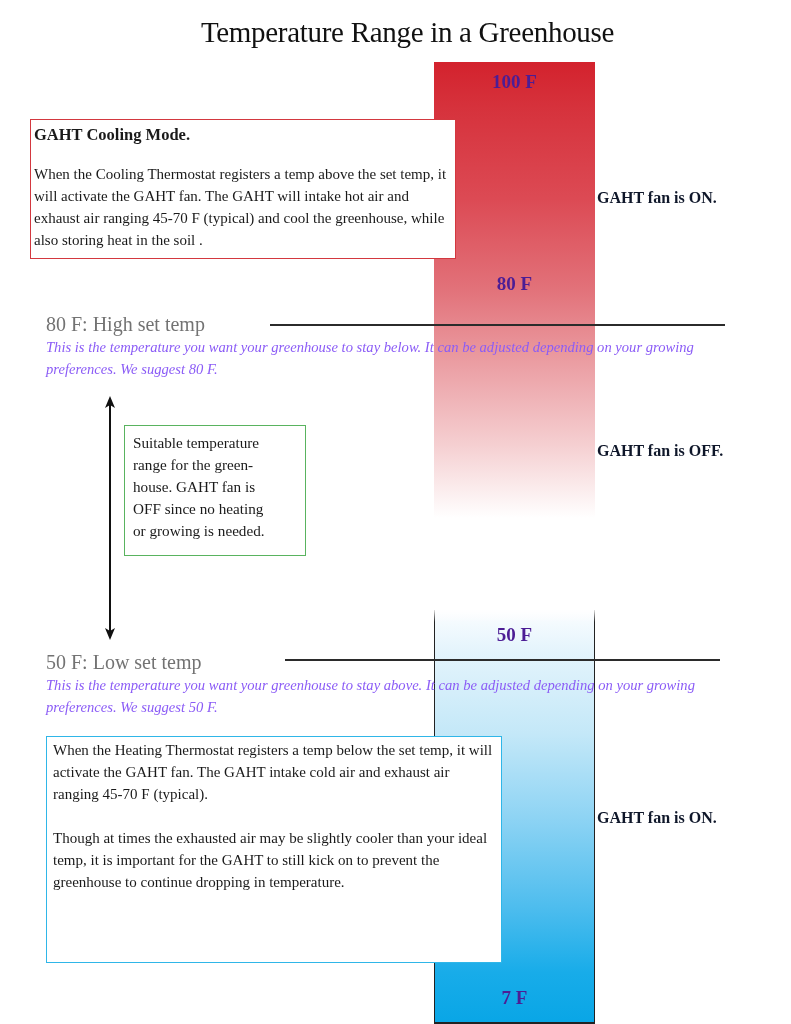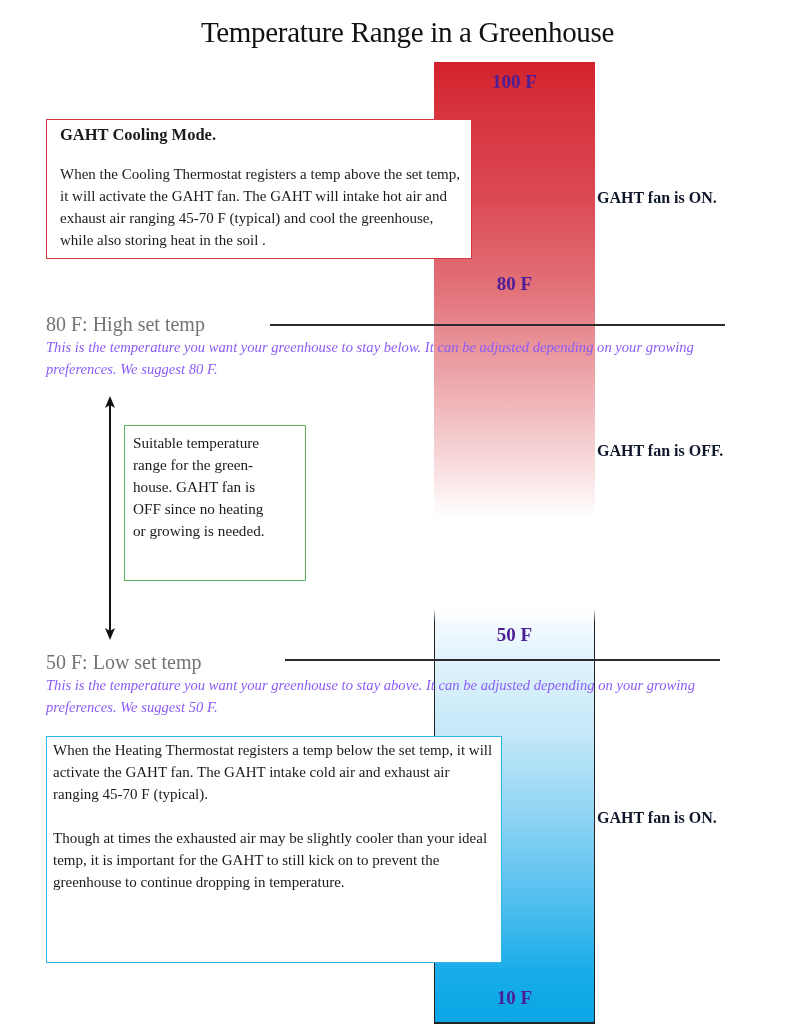--- a/index.html
+++ b/index.html
@@ -40,29 +40,29 @@
     }
     
     .fan-status {
       left: 597px; font-weight: bold; font-size: 16px; color: #0f172a;
     }
     
     .box {
       background: #ffffff; box-sizing: border-box;
     }
     .box-cool {
-      left: 46px; top: 119px; width: 426px; height: 140px;
-      border: 1.5px solid #d3383f; padding: 4px 8px 0 13px;
+      left: 30px; top: 119px; width: 426px; height: 140px;
+      border: 1.5px solid #d3383f; padding: 4px 8px 0 3px;
     }
     .box-heat {
       left: 46px; top: 736px; width: 456px; height: 227px;
       border: 1.5px solid #2fb6e8; padding: 2px 8px 0 6px;
     }
     .box-range {
-      left: 124px; top: 425px; width: 182px; height: 156px;
+      left: 124px; top: 425px; width: 182px; height: 131px;
       border: 1.5px solid #59b35f; padding: 6px 20px 0 8px;
       font-size: 15.2px; line-height: 22px;
     }
     .box-heading {
       font-weight: bold; font-size: 16.5px; margin: 0 0 17px 0; line-height: 22px;
     }
     .box-text {
       font-size: 15px; line-height: 22px; margin: 0;
     }
     .box-text + .box-text { margin-top: 22px; }
@@ -85,21 +85,21 @@
 <div class="abs title">Temperature Range in a Greenhouse</div>
 
 <div class="abs bar-red"></div>
 <div class="abs bar-white"></div>
 <div class="abs bar-blue"></div>
 <div class="abs bar-blue-top-fade"></div>
 
 <div class="abs temp-label" style="top:71px;">100 F</div>
 <div class="abs temp-label" style="top:273px;">80 F</div>
 <div class="abs temp-label" style="top:624px;">50 F</div>
-<div class="abs temp-label" style="top:987px;">10 F</div>
+<div class="abs temp-label" style="top:987px;">7 F</div>
 
 <div class="abs fan-status" style="top:189px;">GAHT fan is ON.</div>
 <div class="abs fan-status" style="top:442px;">GAHT fan is OFF.</div>
 <div class="abs fan-status" style="top:809px;">GAHT fan is ON.</div>
 
 <div class="abs box box-cool">
   <p class="box-heading">GAHT Cooling Mode.</p>
   <p class="box-text">When the Cooling Thermostat registers a temp above the set temp, it will activate the GAHT fan. The GAHT will intake hot air and exhaust air ranging 45-70 F (typical) and cool the greenhouse, while also storing heat in the soil .</p>
 </div>
 

